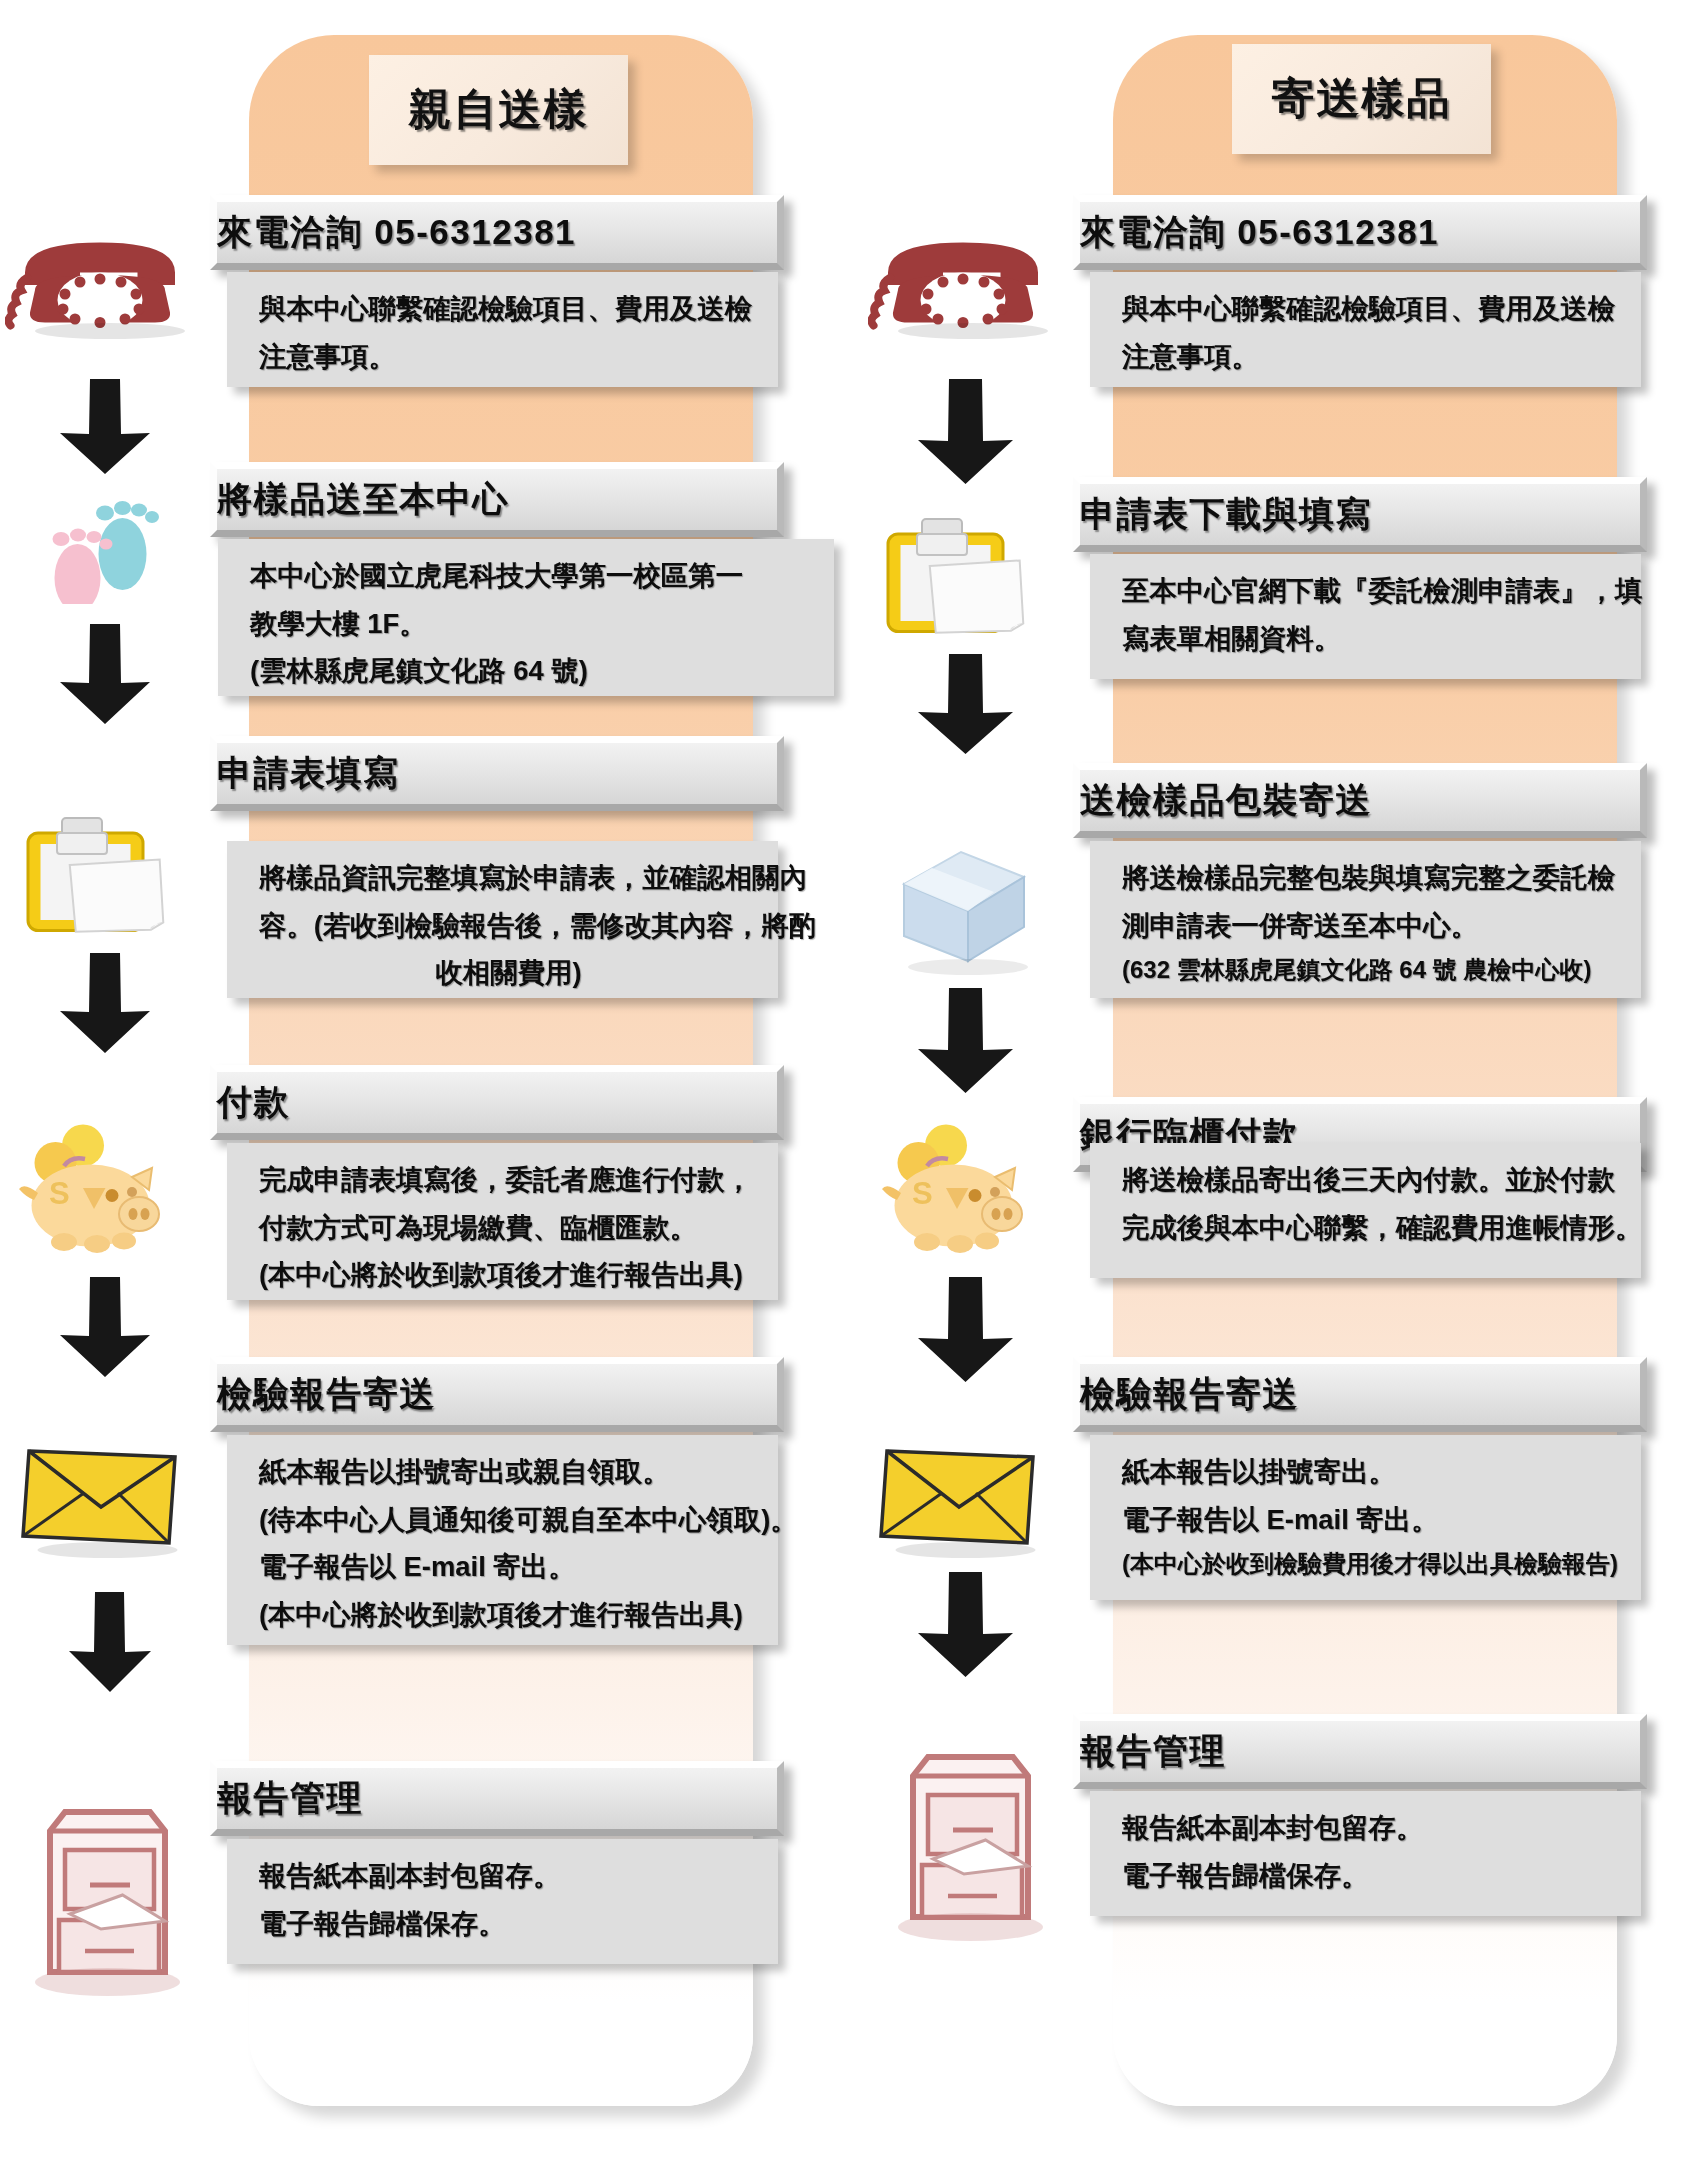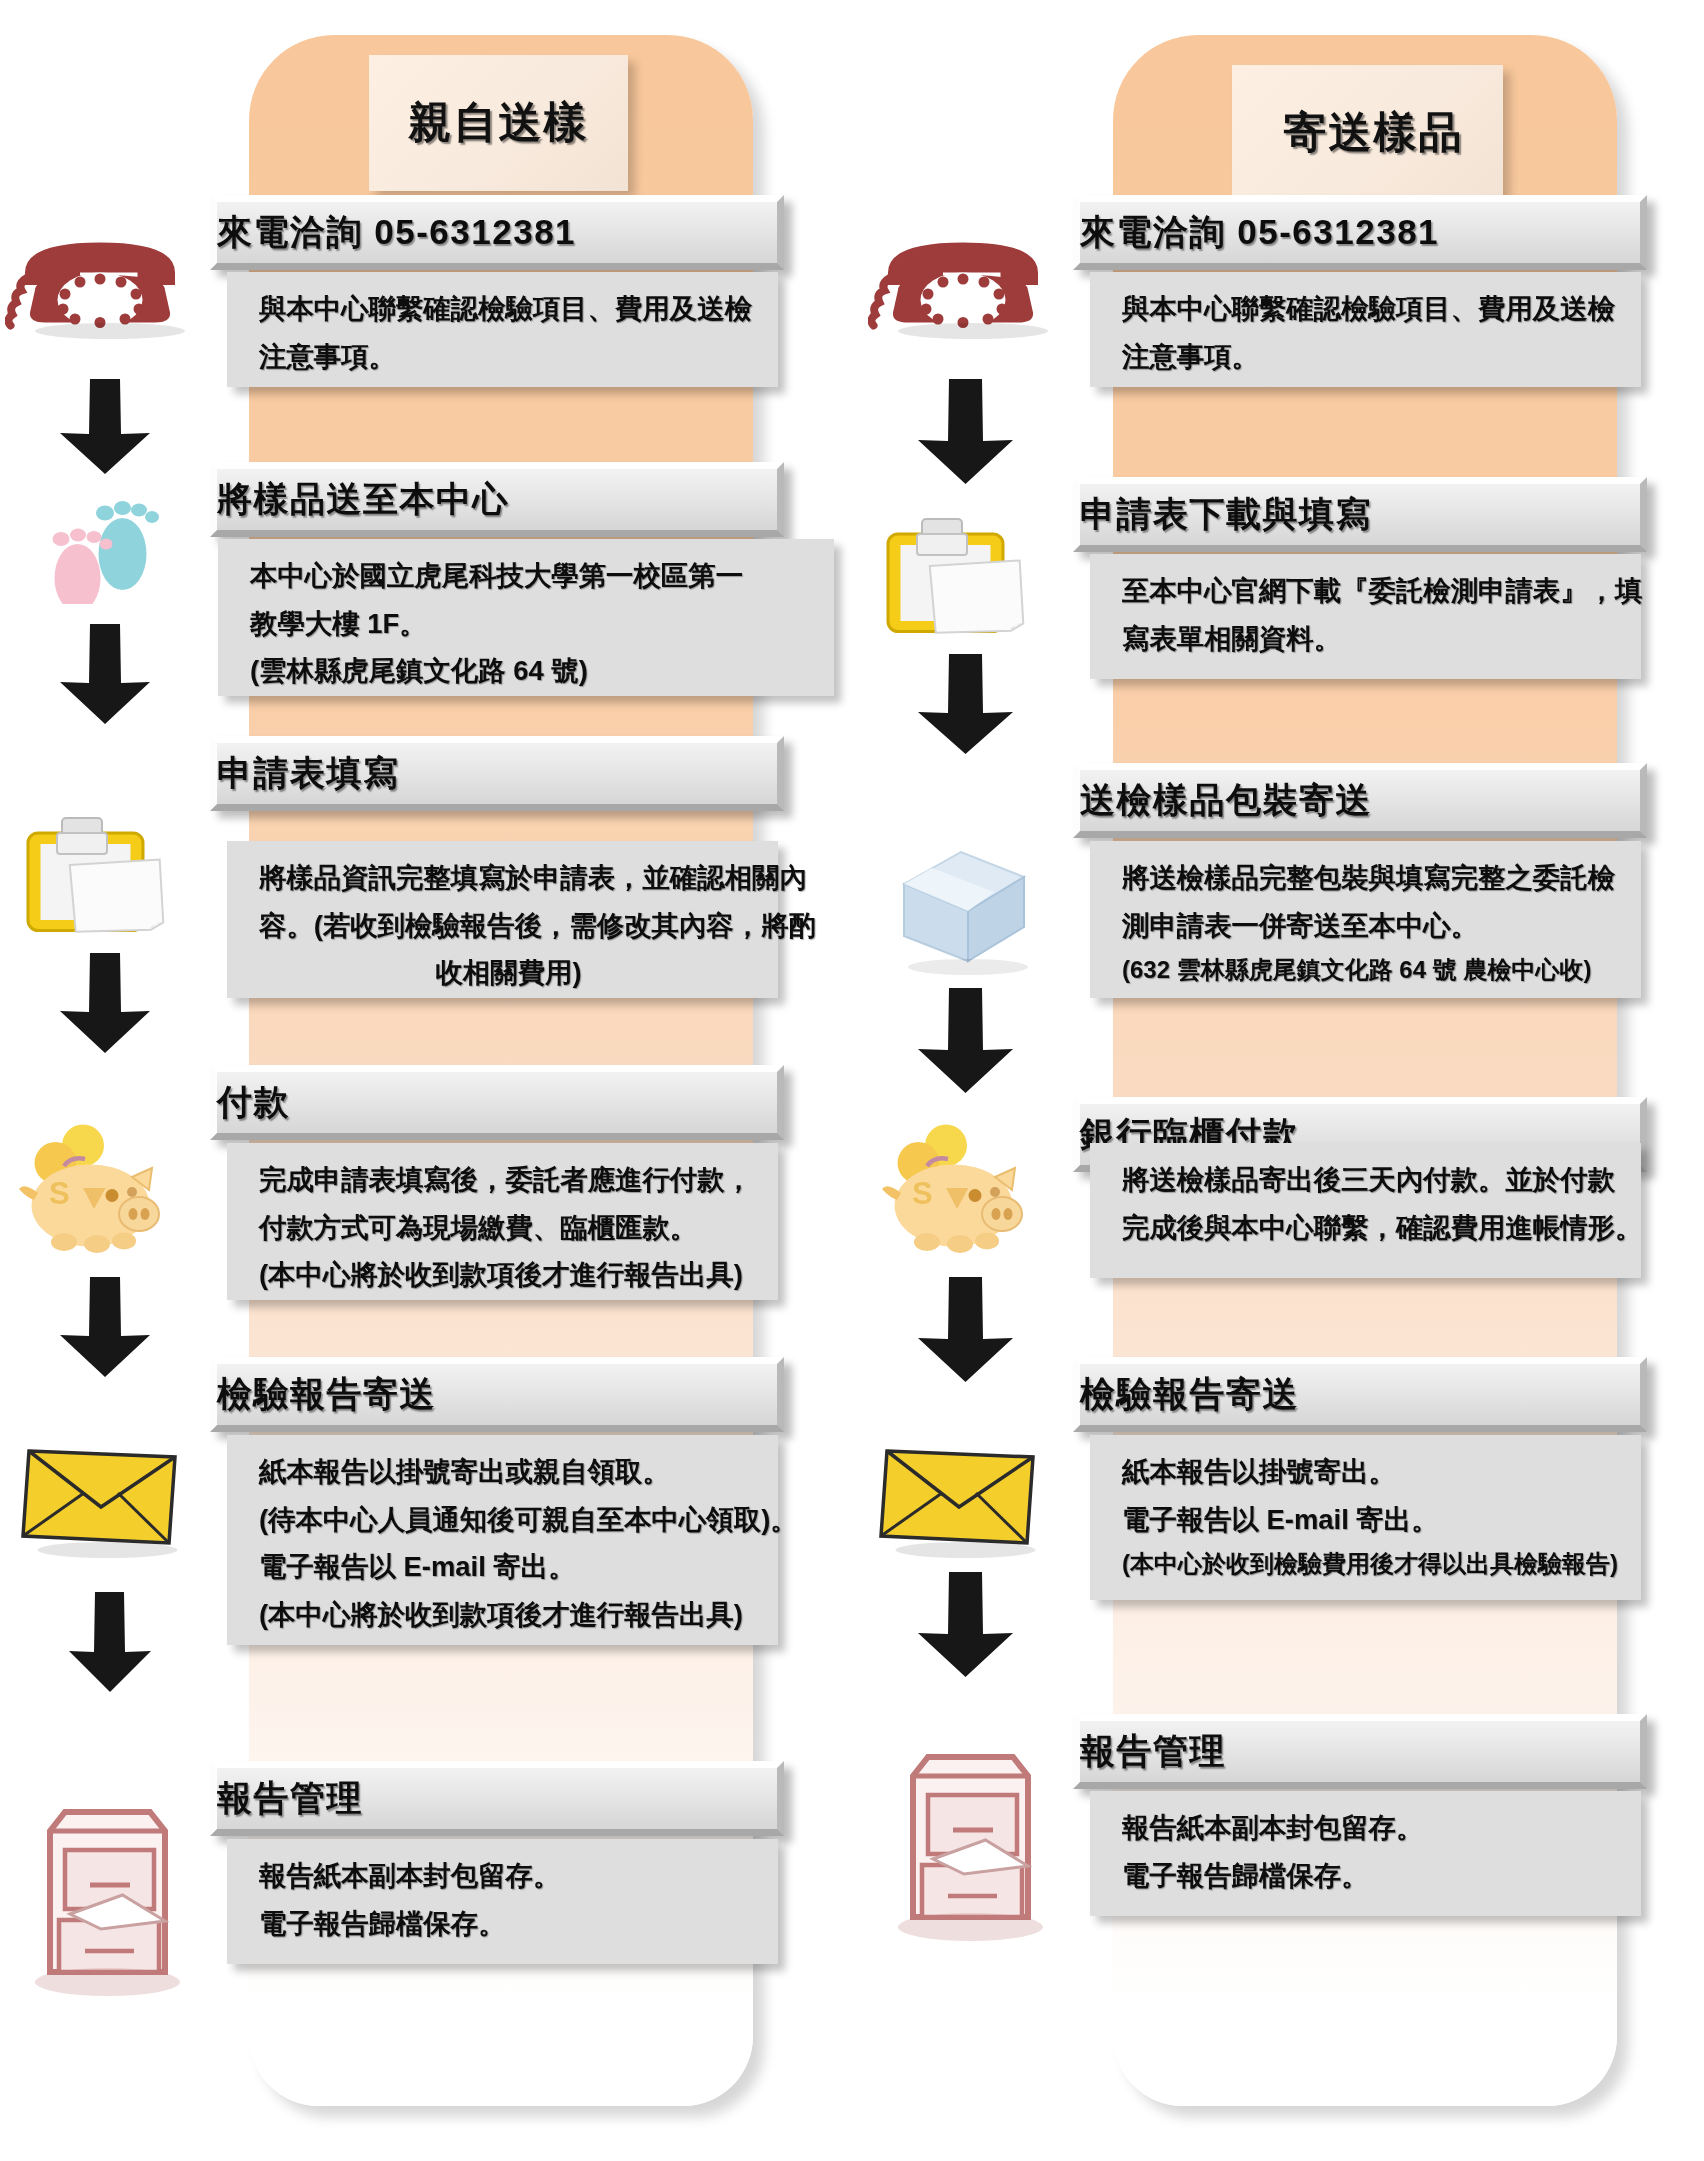--- a/index.html
+++ b/index.html
@@ -15,27 +15,27 @@
     border-radius:85px 85px 70px 70px;
     background:linear-gradient(to bottom,#f8c79b 0%,#f9cda6 30%,#fbe0cb 58%,#fdf2ea 80%,#ffffff 95%);
     box-shadow:11px 11px 13px rgba(0,0,0,0.16);
   }
   .panel.col1{left:249px;top:35px;width:504px;height:2071px;}
   .panel.col2{left:1113px;top:35px;width:504px;height:2071px;}
 
   
   .head-tile{
     position:absolute;
-    width:259px;height:136px;
+    width:259px;height:110px;
     background:linear-gradient(135deg,#fdf0e3 0%,#f8eadd 55%,#f3e3d4 100%);
     box-shadow:7px 7px 9px rgba(0,0,0,0.20);
     display:flex;align-items:center;justify-content:center;
   }
   .head-tile.c1{left:369px;top:55px;}
-  .head-tile.c2{left:1232px;top:65px;padding-left:12px;}
+  .head-tile.c2{left:1232px;top:44px;}
   .head-tile span{
     font-size:43px;font-weight:bold;color:#111;
     letter-spacing:2px;
     text-shadow:2px 2px 1.5px rgba(0,0,0,0.45);
   }
 
   
   .title-bar{
     position:absolute;
     height:75px;

